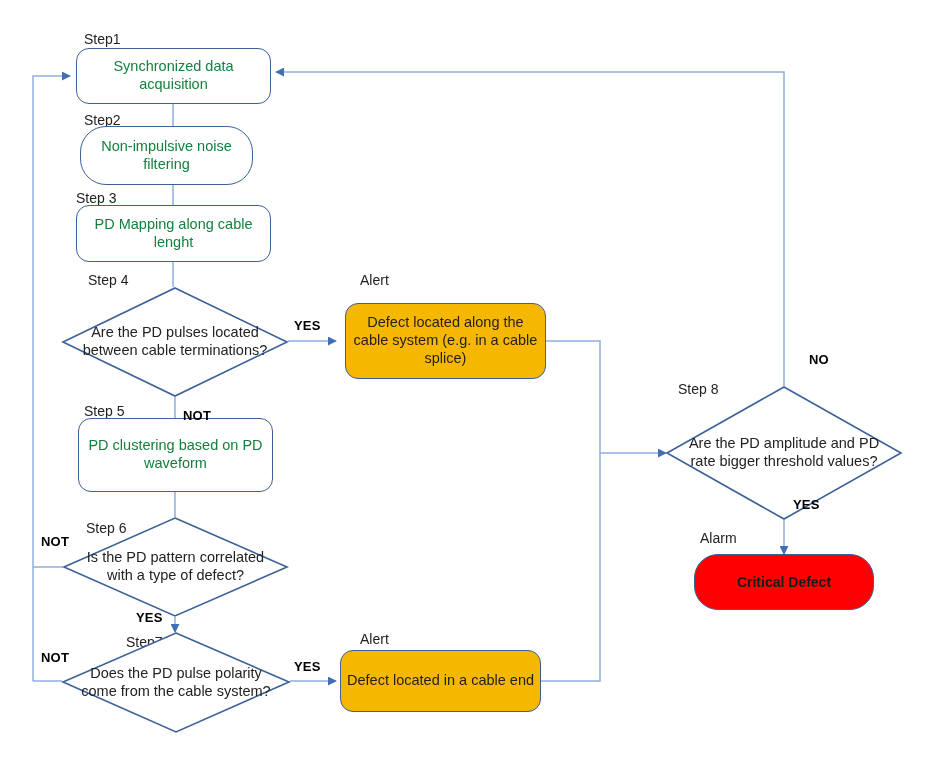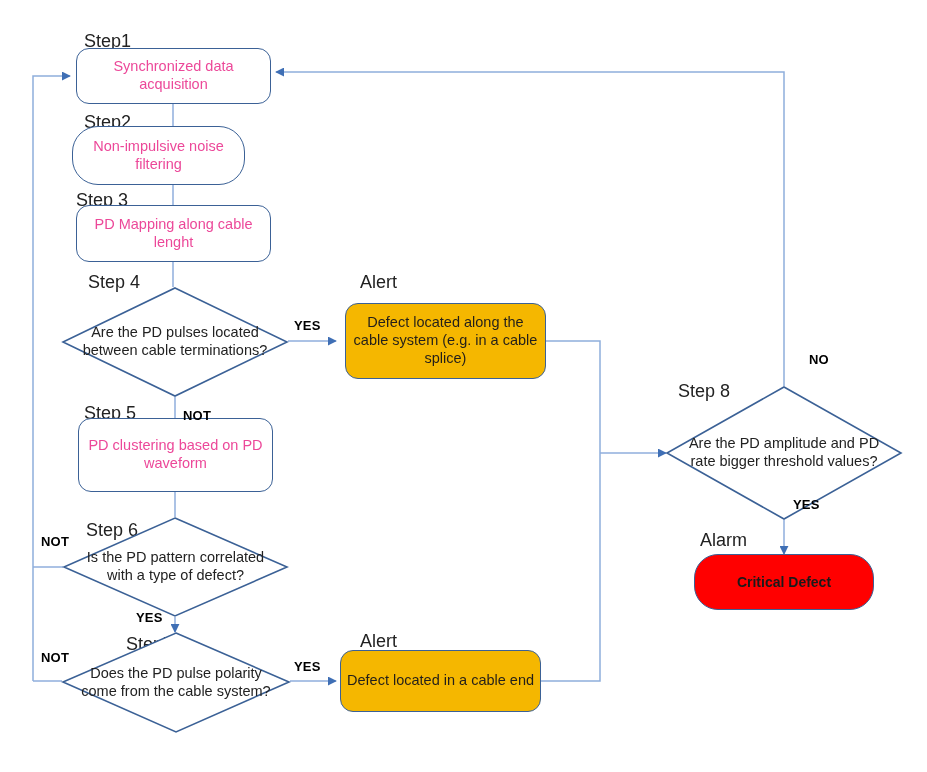--- a/index.html
+++ b/index.html
@@ -30,21 +30,21 @@
     display: flex;
     align-items: center;
     justify-content: center;
     text-align: center;
   }
 
   .proc {
     border: 1.6px solid #3b6196;
     border-radius: 13px;
     background: #ffffff;
-    color: #ec4899;
+    color: #15803d;
     font-size: 14.5px;
     line-height: 1.22;
     padding: 6px 6px;
   }
 
   .alertbox {
     border: 1.8px solid #3b6196;
     border-radius: 13px;
     background: #F5B700;
     color: #231f1a;
@@ -85,21 +85,21 @@
     font-size: 14.5px;
     line-height: 1.24;
     color: #222222;
     padding: 0 16px;
     box-sizing: border-box;
   }
 
   
   .caption {
     position: absolute;
-    font-size: 18px;
+    font-size: 14px;
     color: #222222;
     white-space: nowrap;
   }
   .edgelabel {
     position: absolute;
     font-size: 13px;
     font-weight: bold;
     color: #000000;
     white-space: nowrap;
     letter-spacing: 0.2px;
@@ -160,21 +160,21 @@
   <div class="caption" style="left:84px;  top:403px;">Step 5</div>
   <div class="caption" style="left:86px;  top:520px;">Step 6</div>
   <div class="caption" style="left:88px;  top:634px;margin-left:38px;">Step7</div>
   <div class="caption" style="left:678px; top:381px;">Step 8</div>
   <div class="caption" style="left:360px; top:272px;">Alert</div>
   <div class="caption" style="left:360px; top:631px;">Alert</div>
   <div class="caption" style="left:700px; top:530px;">Alarm</div>
 
   <div class="node proc" style="left:76px; top:48px; width:195px; height:56px;">Synchronized data acquisition</div>
 
-  <div class="node proc" style="left:72px; top:126px; width:173px; height:59px;border-radius:26px;">Non-impulsive noise filtering</div>
+  <div class="node proc" style="left:80px; top:126px; width:173px; height:59px;border-radius:26px;">Non-impulsive noise filtering</div>
 
   <div class="node proc" style="left:76px; top:205px; width:195px; height:57px;">PD Mapping along cable lenght</div>
 
   <div class="node proc" style="left:78px; top:418px; width:195px; height:74px;">PD clustering based on PD waveform</div>
 
   <div class="node alertbox" style="left:345px; top:303px; width:201px; height:76px;">Defect located along the cable system (e.g. in a cable splice)</div>
 
   <div class="node alertbox" style="left:340px; top:650px; width:201px; height:62px;">Defect located in a cable end</div>
 
   <div class="node alarmbox" style="left:694px; top:554px; width:180px; height:56px;">Critical Defect</div>

